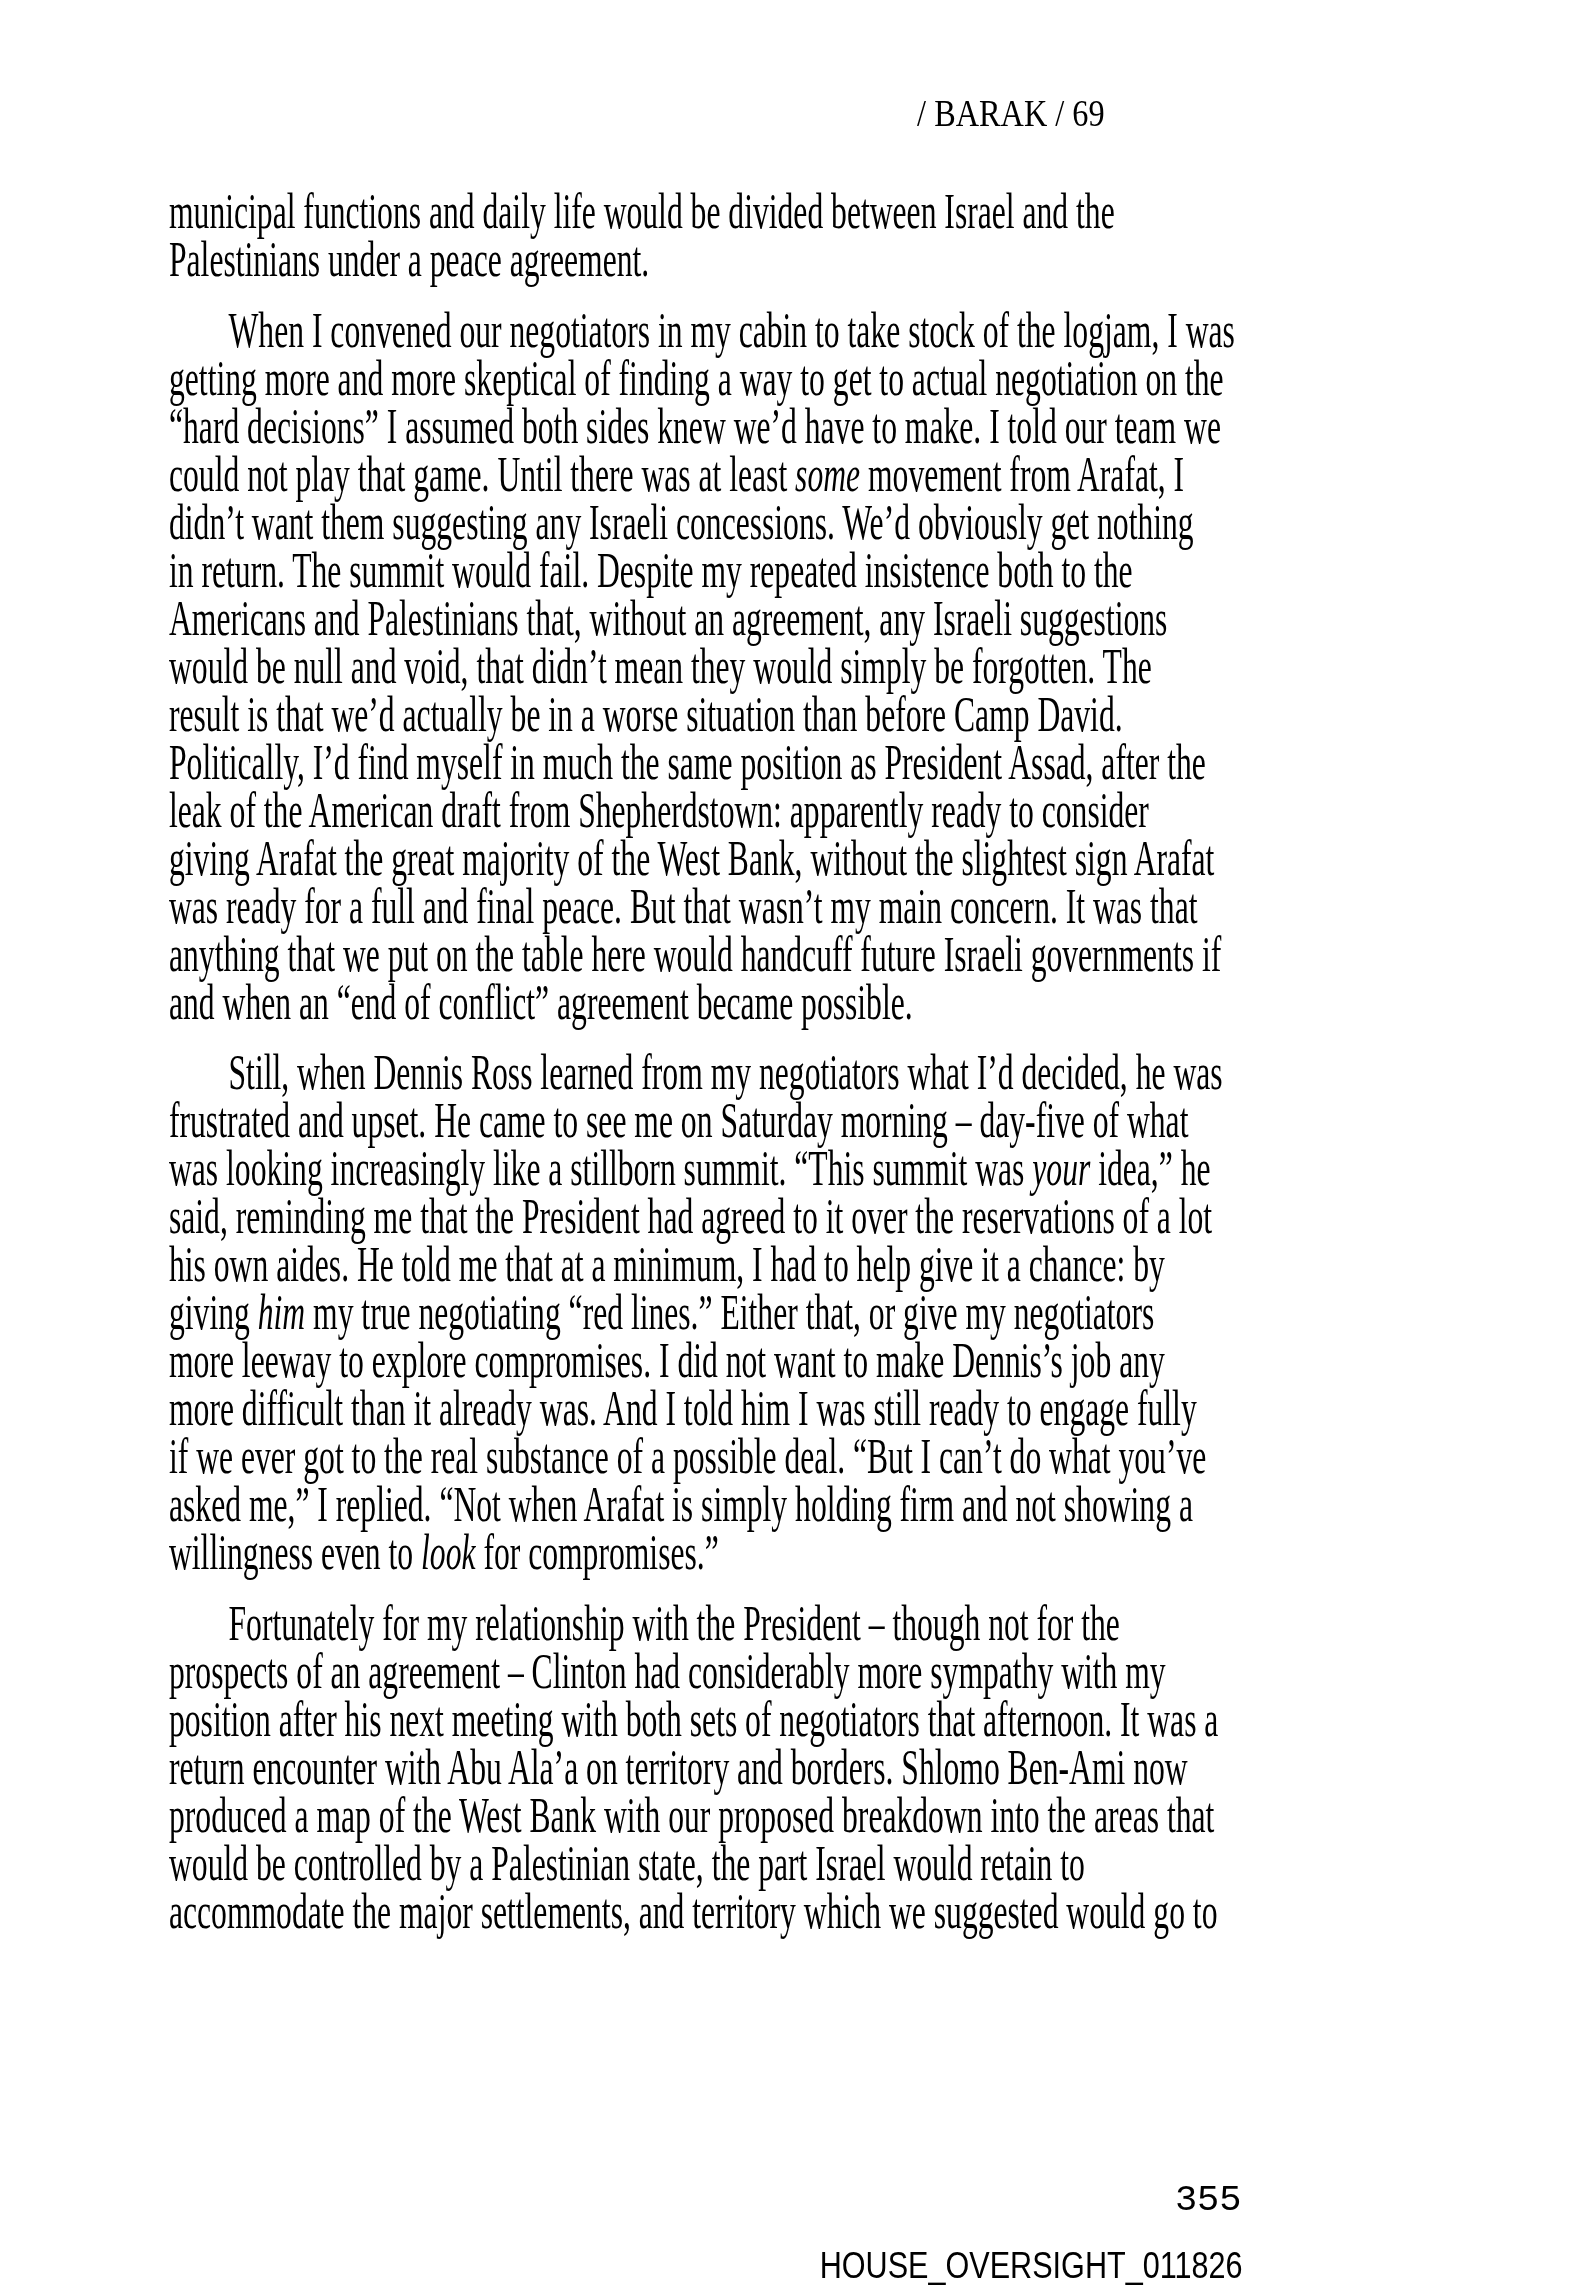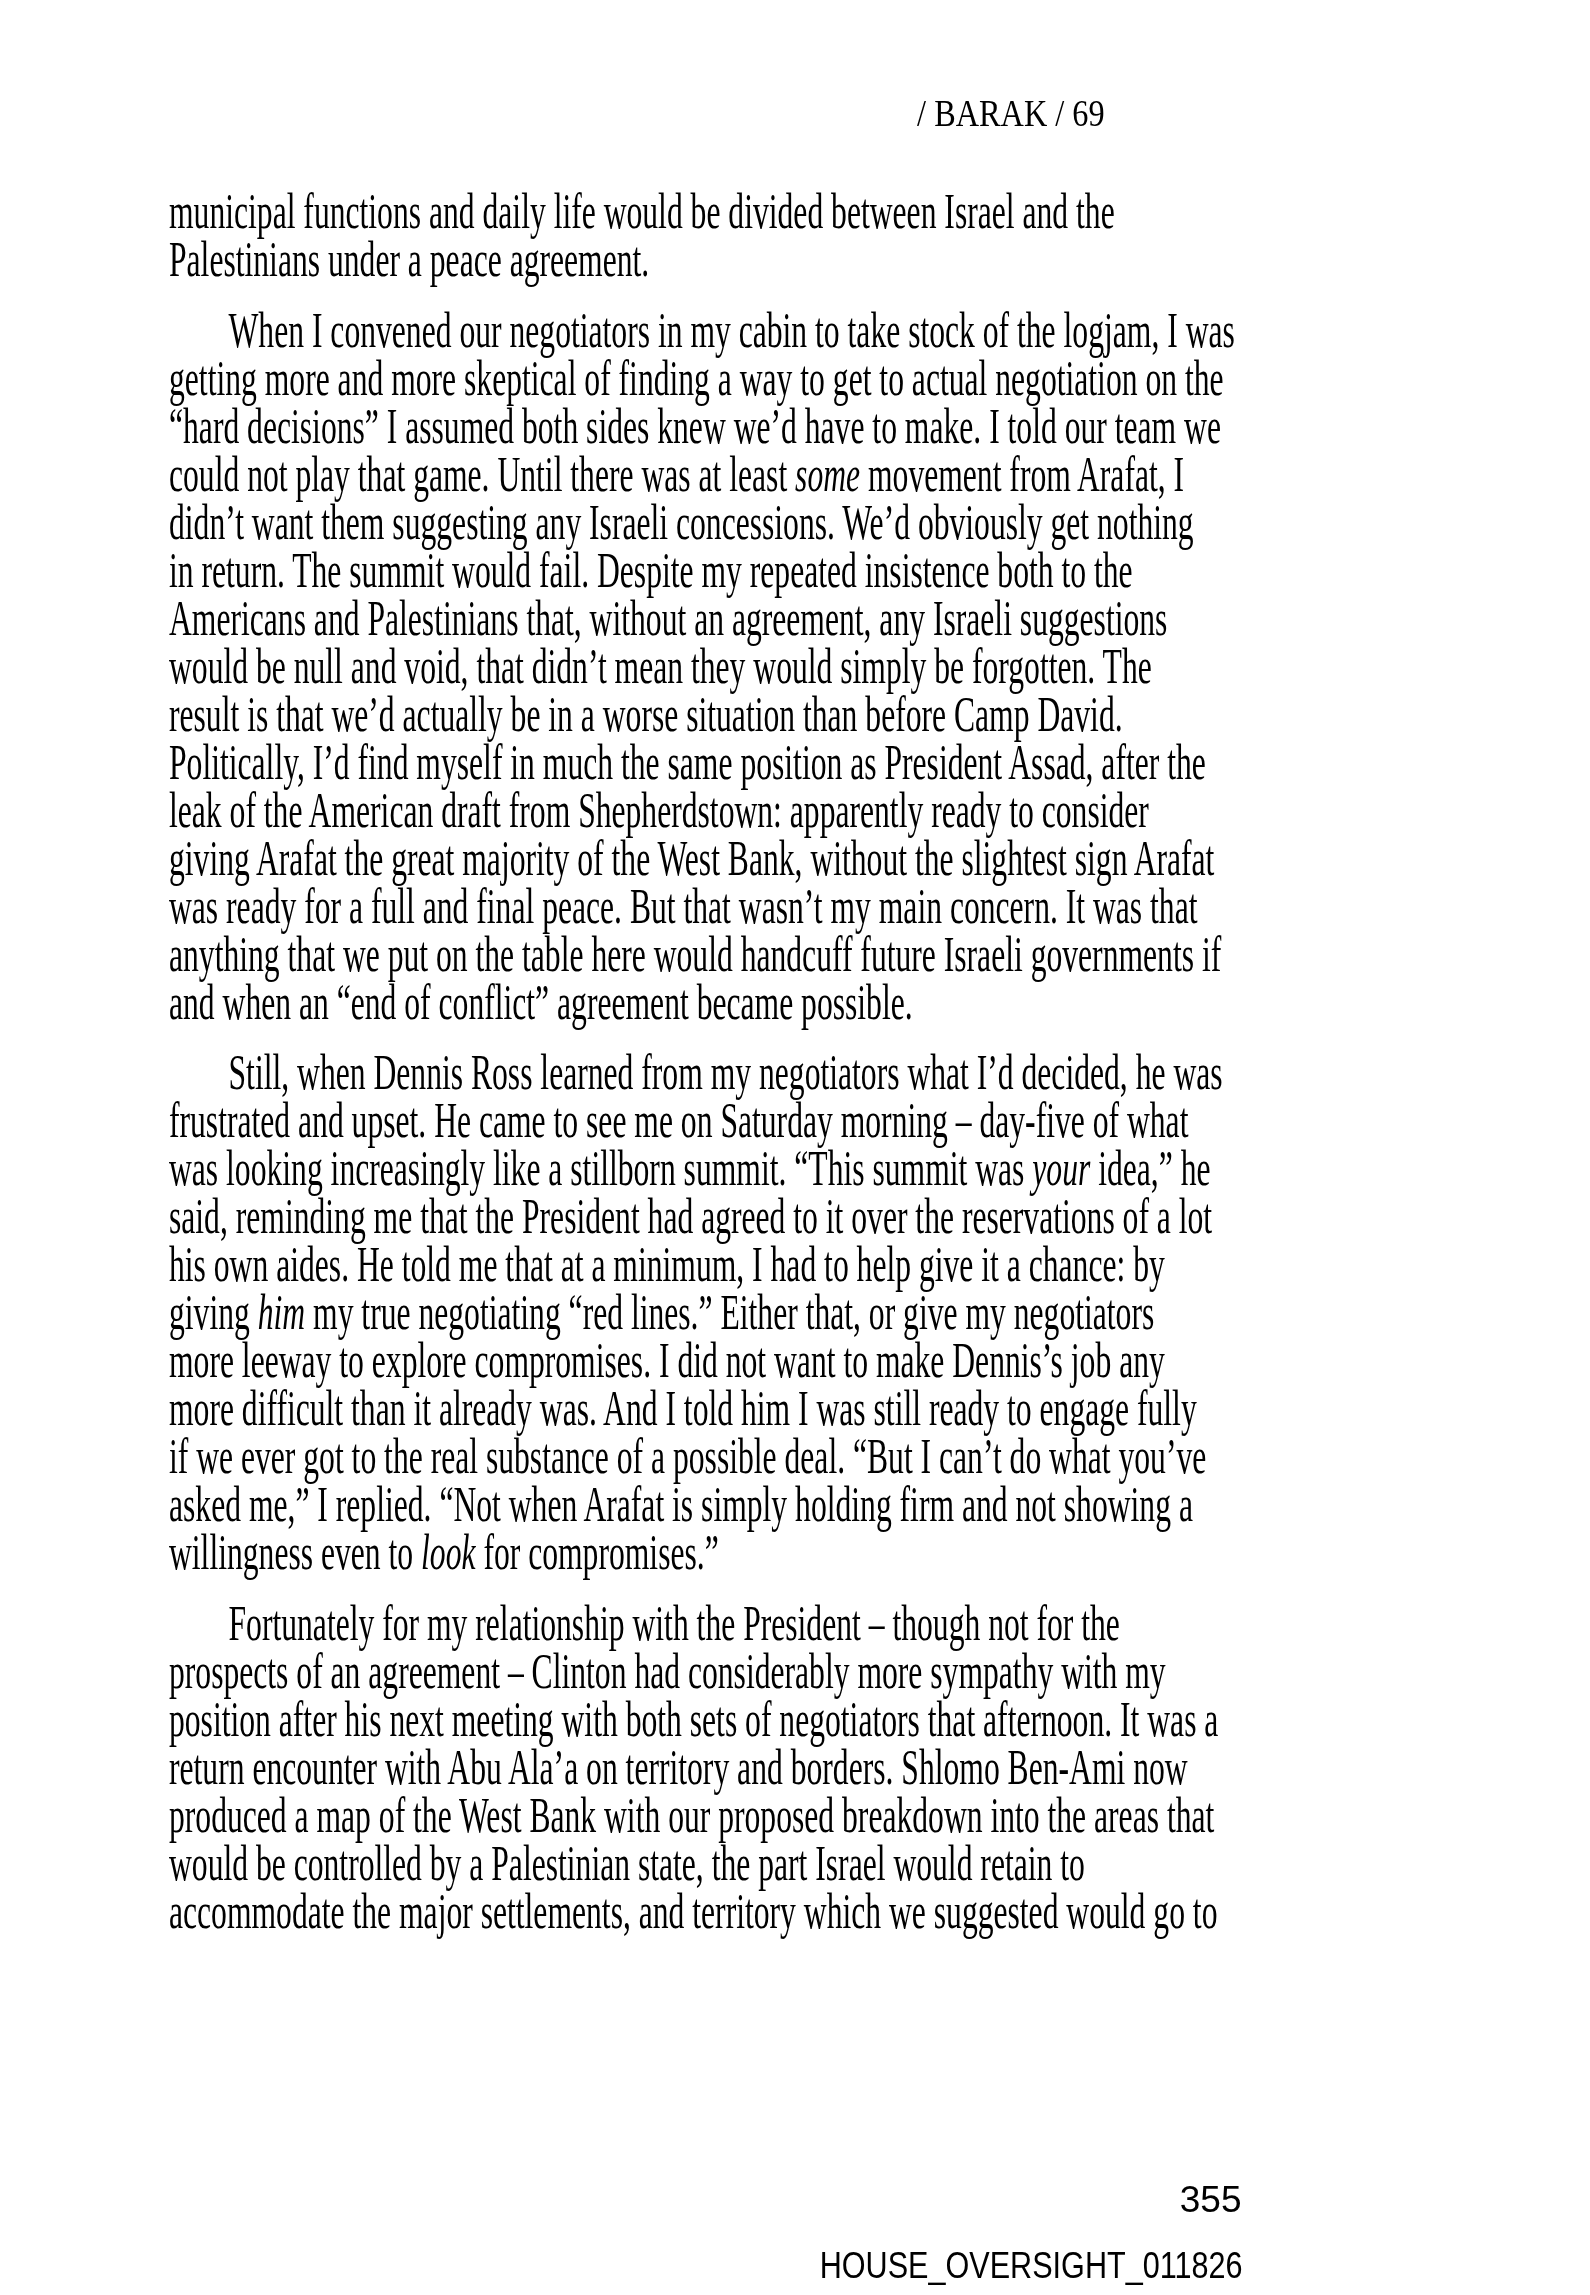--- a/index.html
+++ b/index.html
@@ -43,21 +43,21 @@
     white-space: nowrap;
   }
   .para.indent > .line:first-child {
     padding-left: 96px;
   }
   em { font-style: italic; }
   .page-number {
     position: absolute;
     top: 2181px;
     right: 29.5px;
-    font-family: Liberation Sans, sans-serif;
+    font-family: Liberation Mono, monospace;
     font-size: 37px;
     line-height: 1.05;
     white-space: nowrap;
   }
   .stamp {
     position: absolute;
     top: 2247px;
     right: 28px;
     font-family: "Liberation Sans", "DejaVu Sans", sans-serif;
     font-size: 36px;

